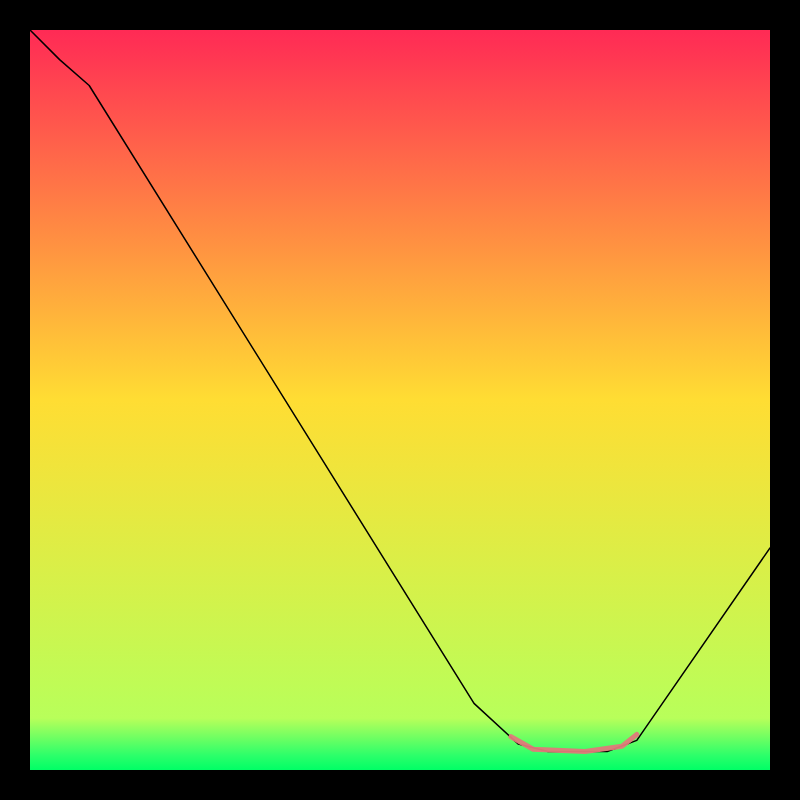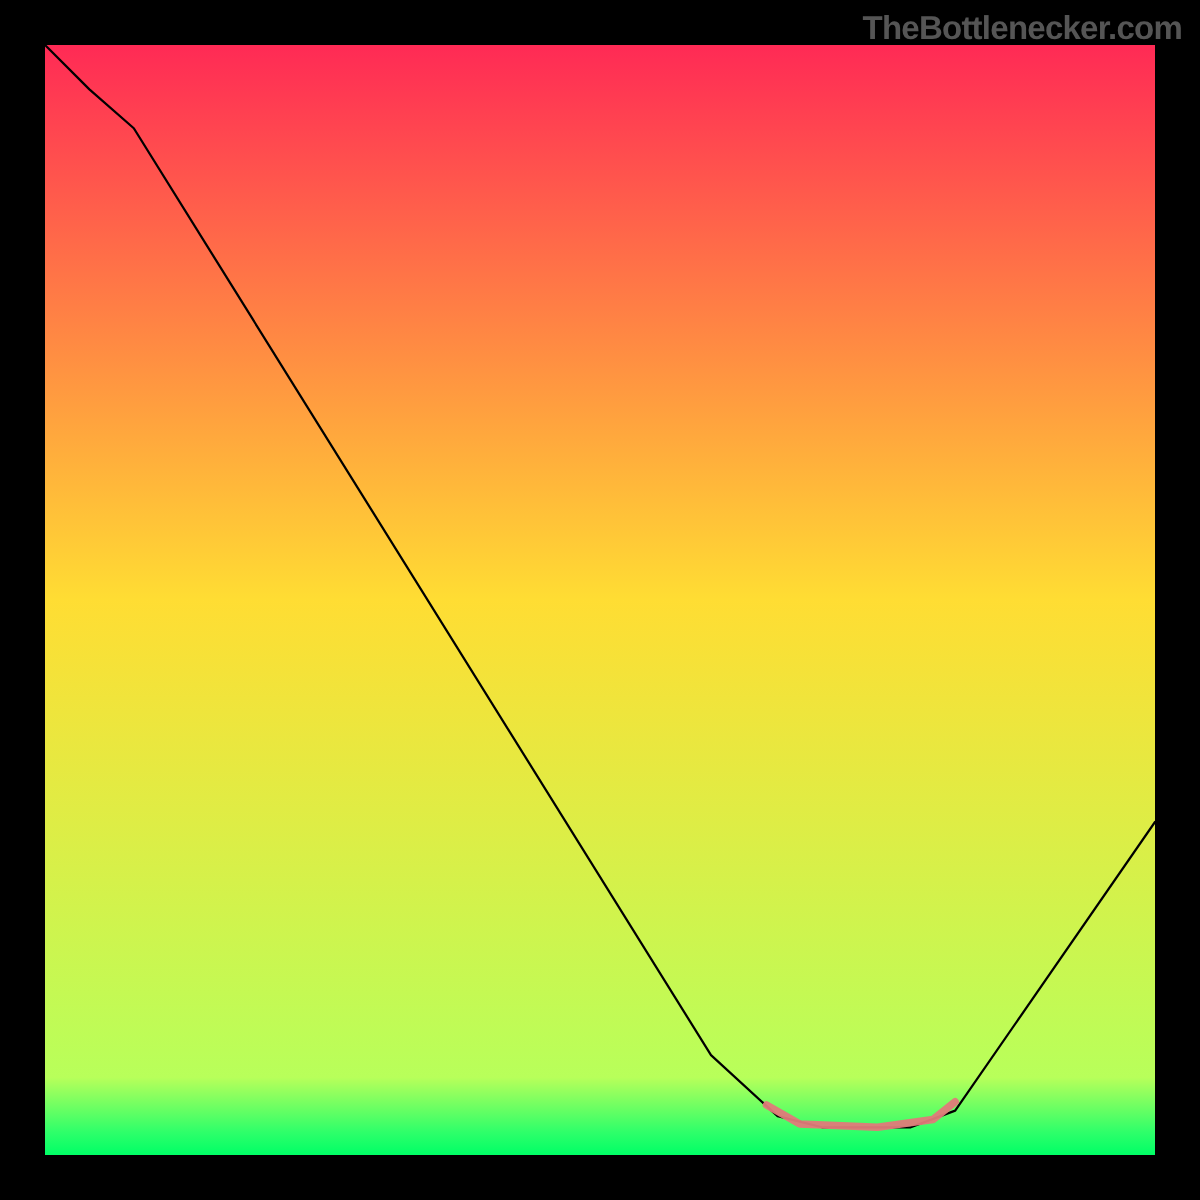--- a/index.html
+++ b/index.html
@@ -27,21 +27,20 @@
     top: 30px;
     width: 740px;
     height: 740px;
   }
   .plot svg { width: 100%; height: 100%; display: block; }
 </style>
 </head>
 <body>
 
 <div class="container">
-  <div class="watermark">TheBottlenecker.com</div>
   <div class="plot">
     <svg id="plot-svg" viewBox="0 0 740 740" preserveAspectRatio="none">
         <defs>
           <linearGradient id="bg-grad" x1="0" y1="0" x2="0" y2="1">
             <stop offset="0%" stop-color="#ff2a55"></stop>
             <stop offset="50%" stop-color="#ffdd33"></stop>
             <stop offset="93%" stop-color="#b8ff5a"></stop>
             <stop offset="98%" stop-color="#2dff6a"></stop>
             <stop offset="100%" stop-color="#00ff66"></stop>
           </linearGradient>

